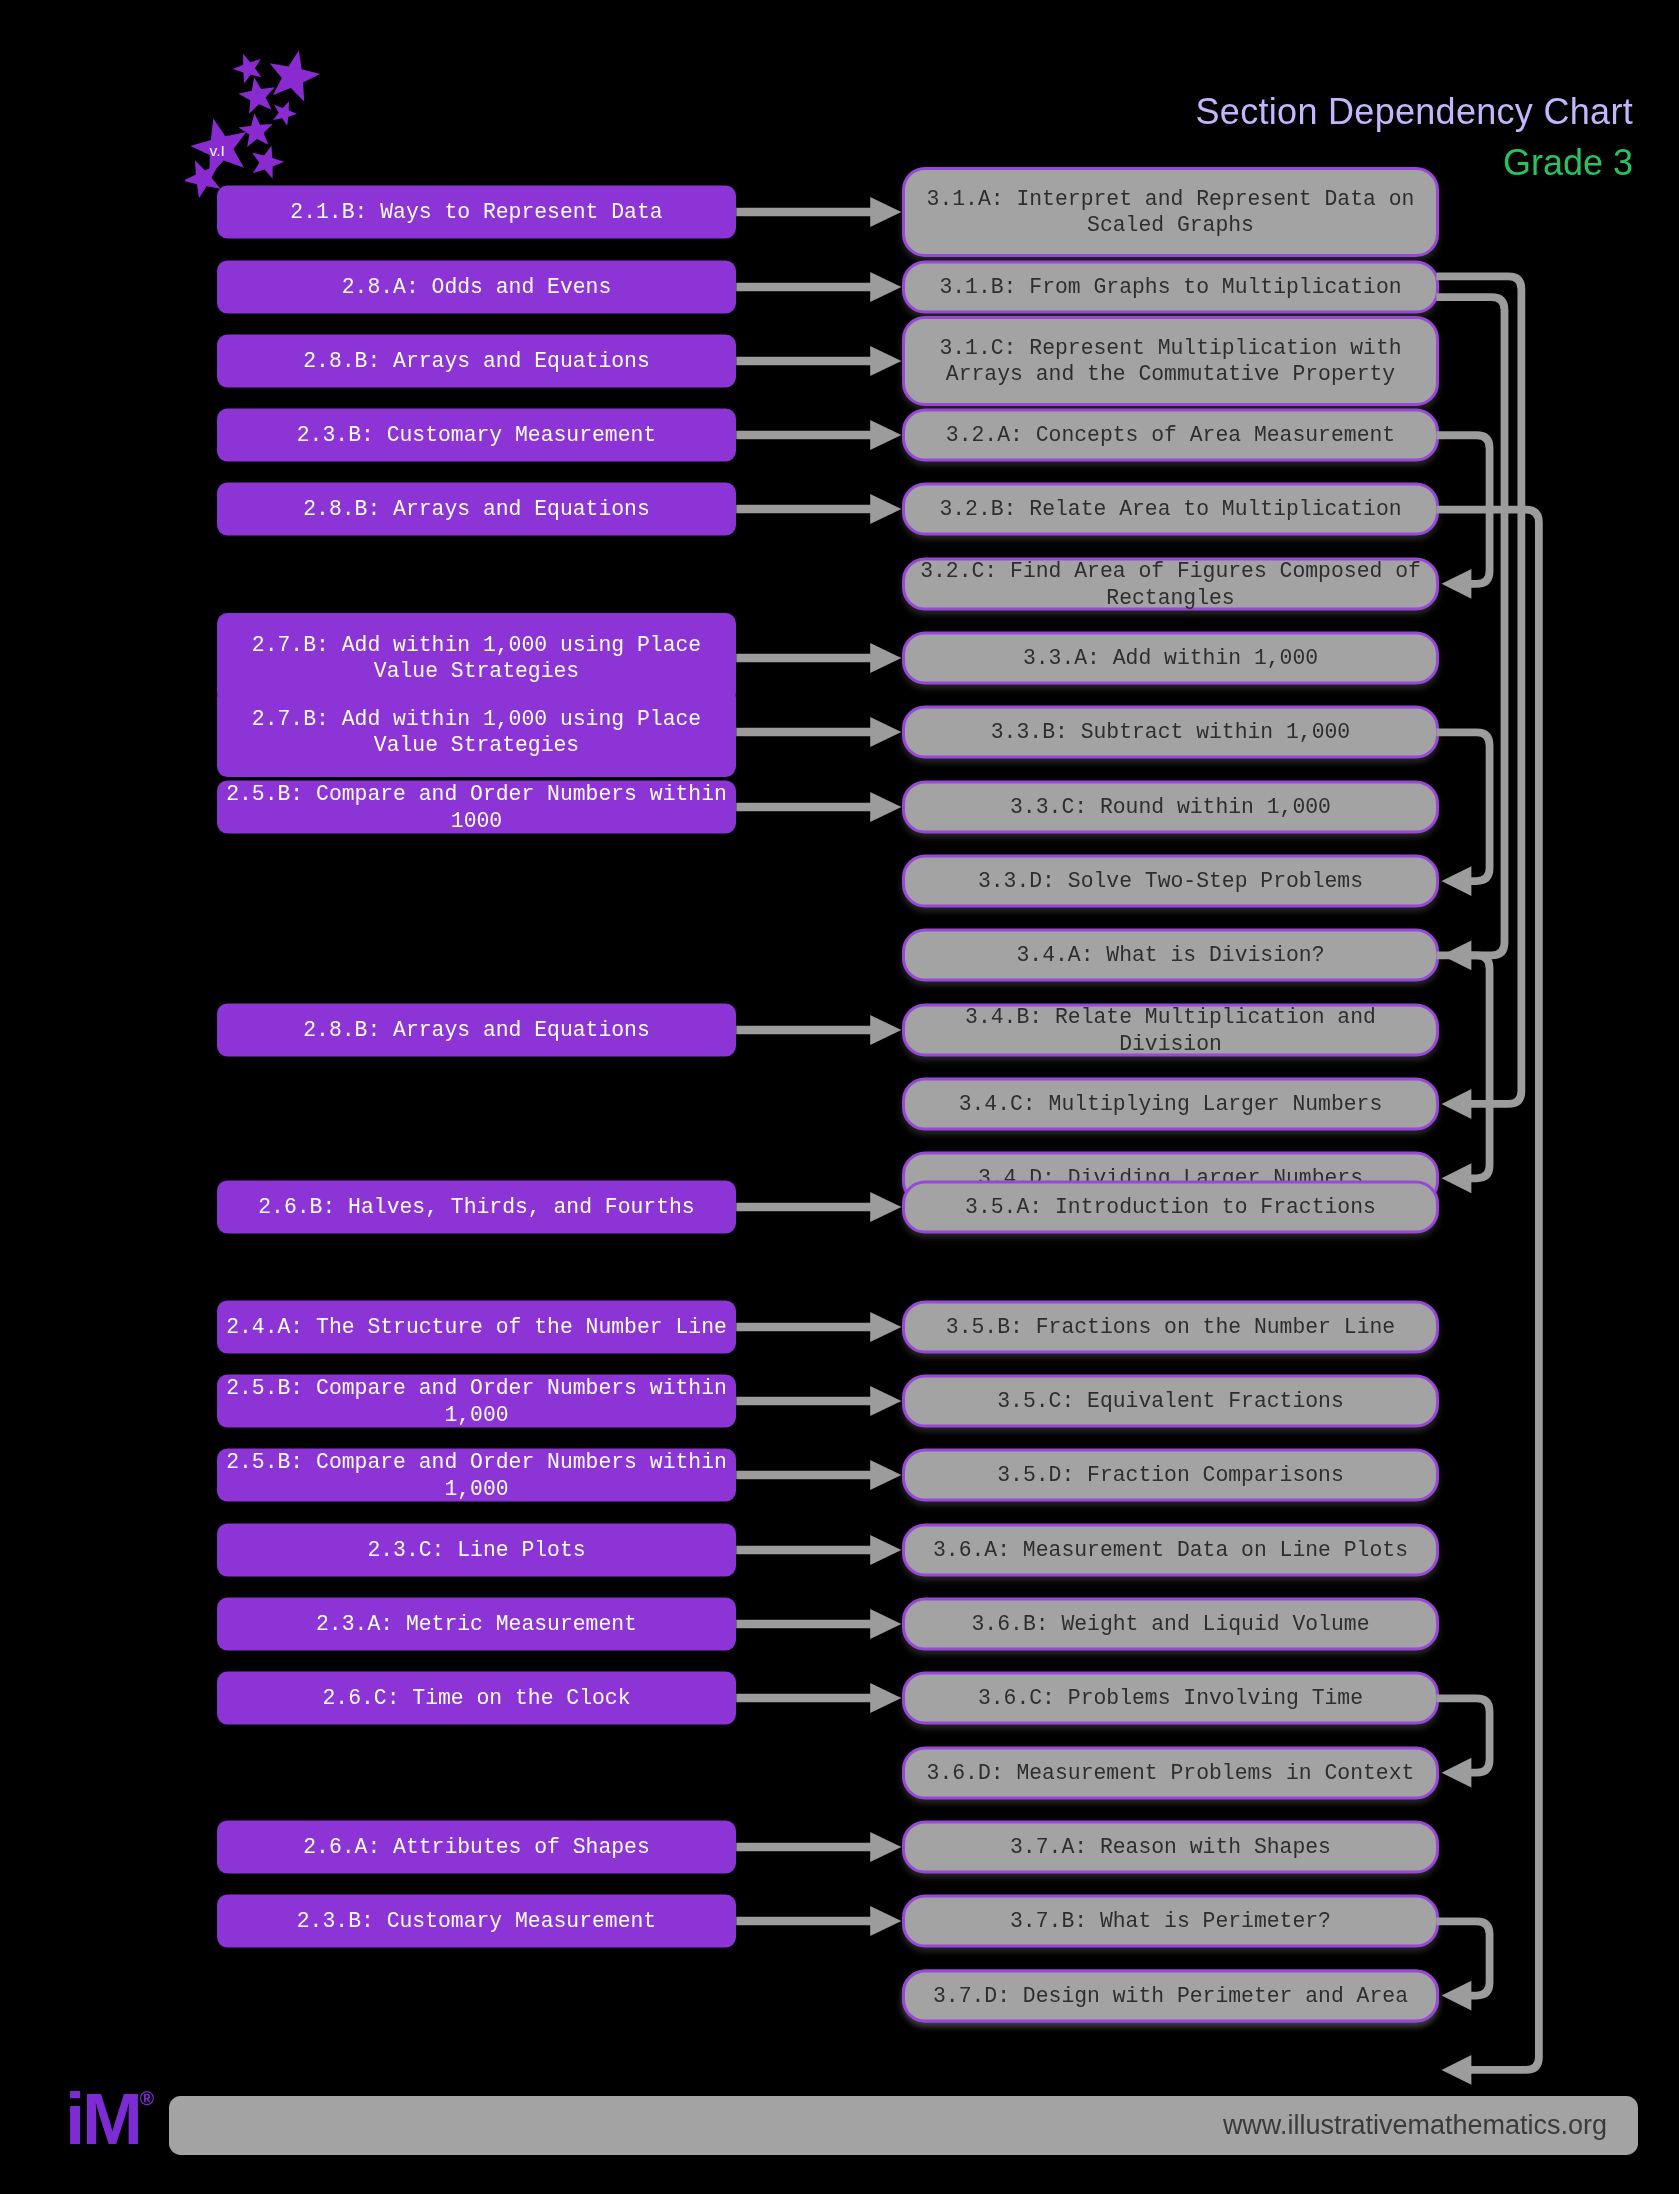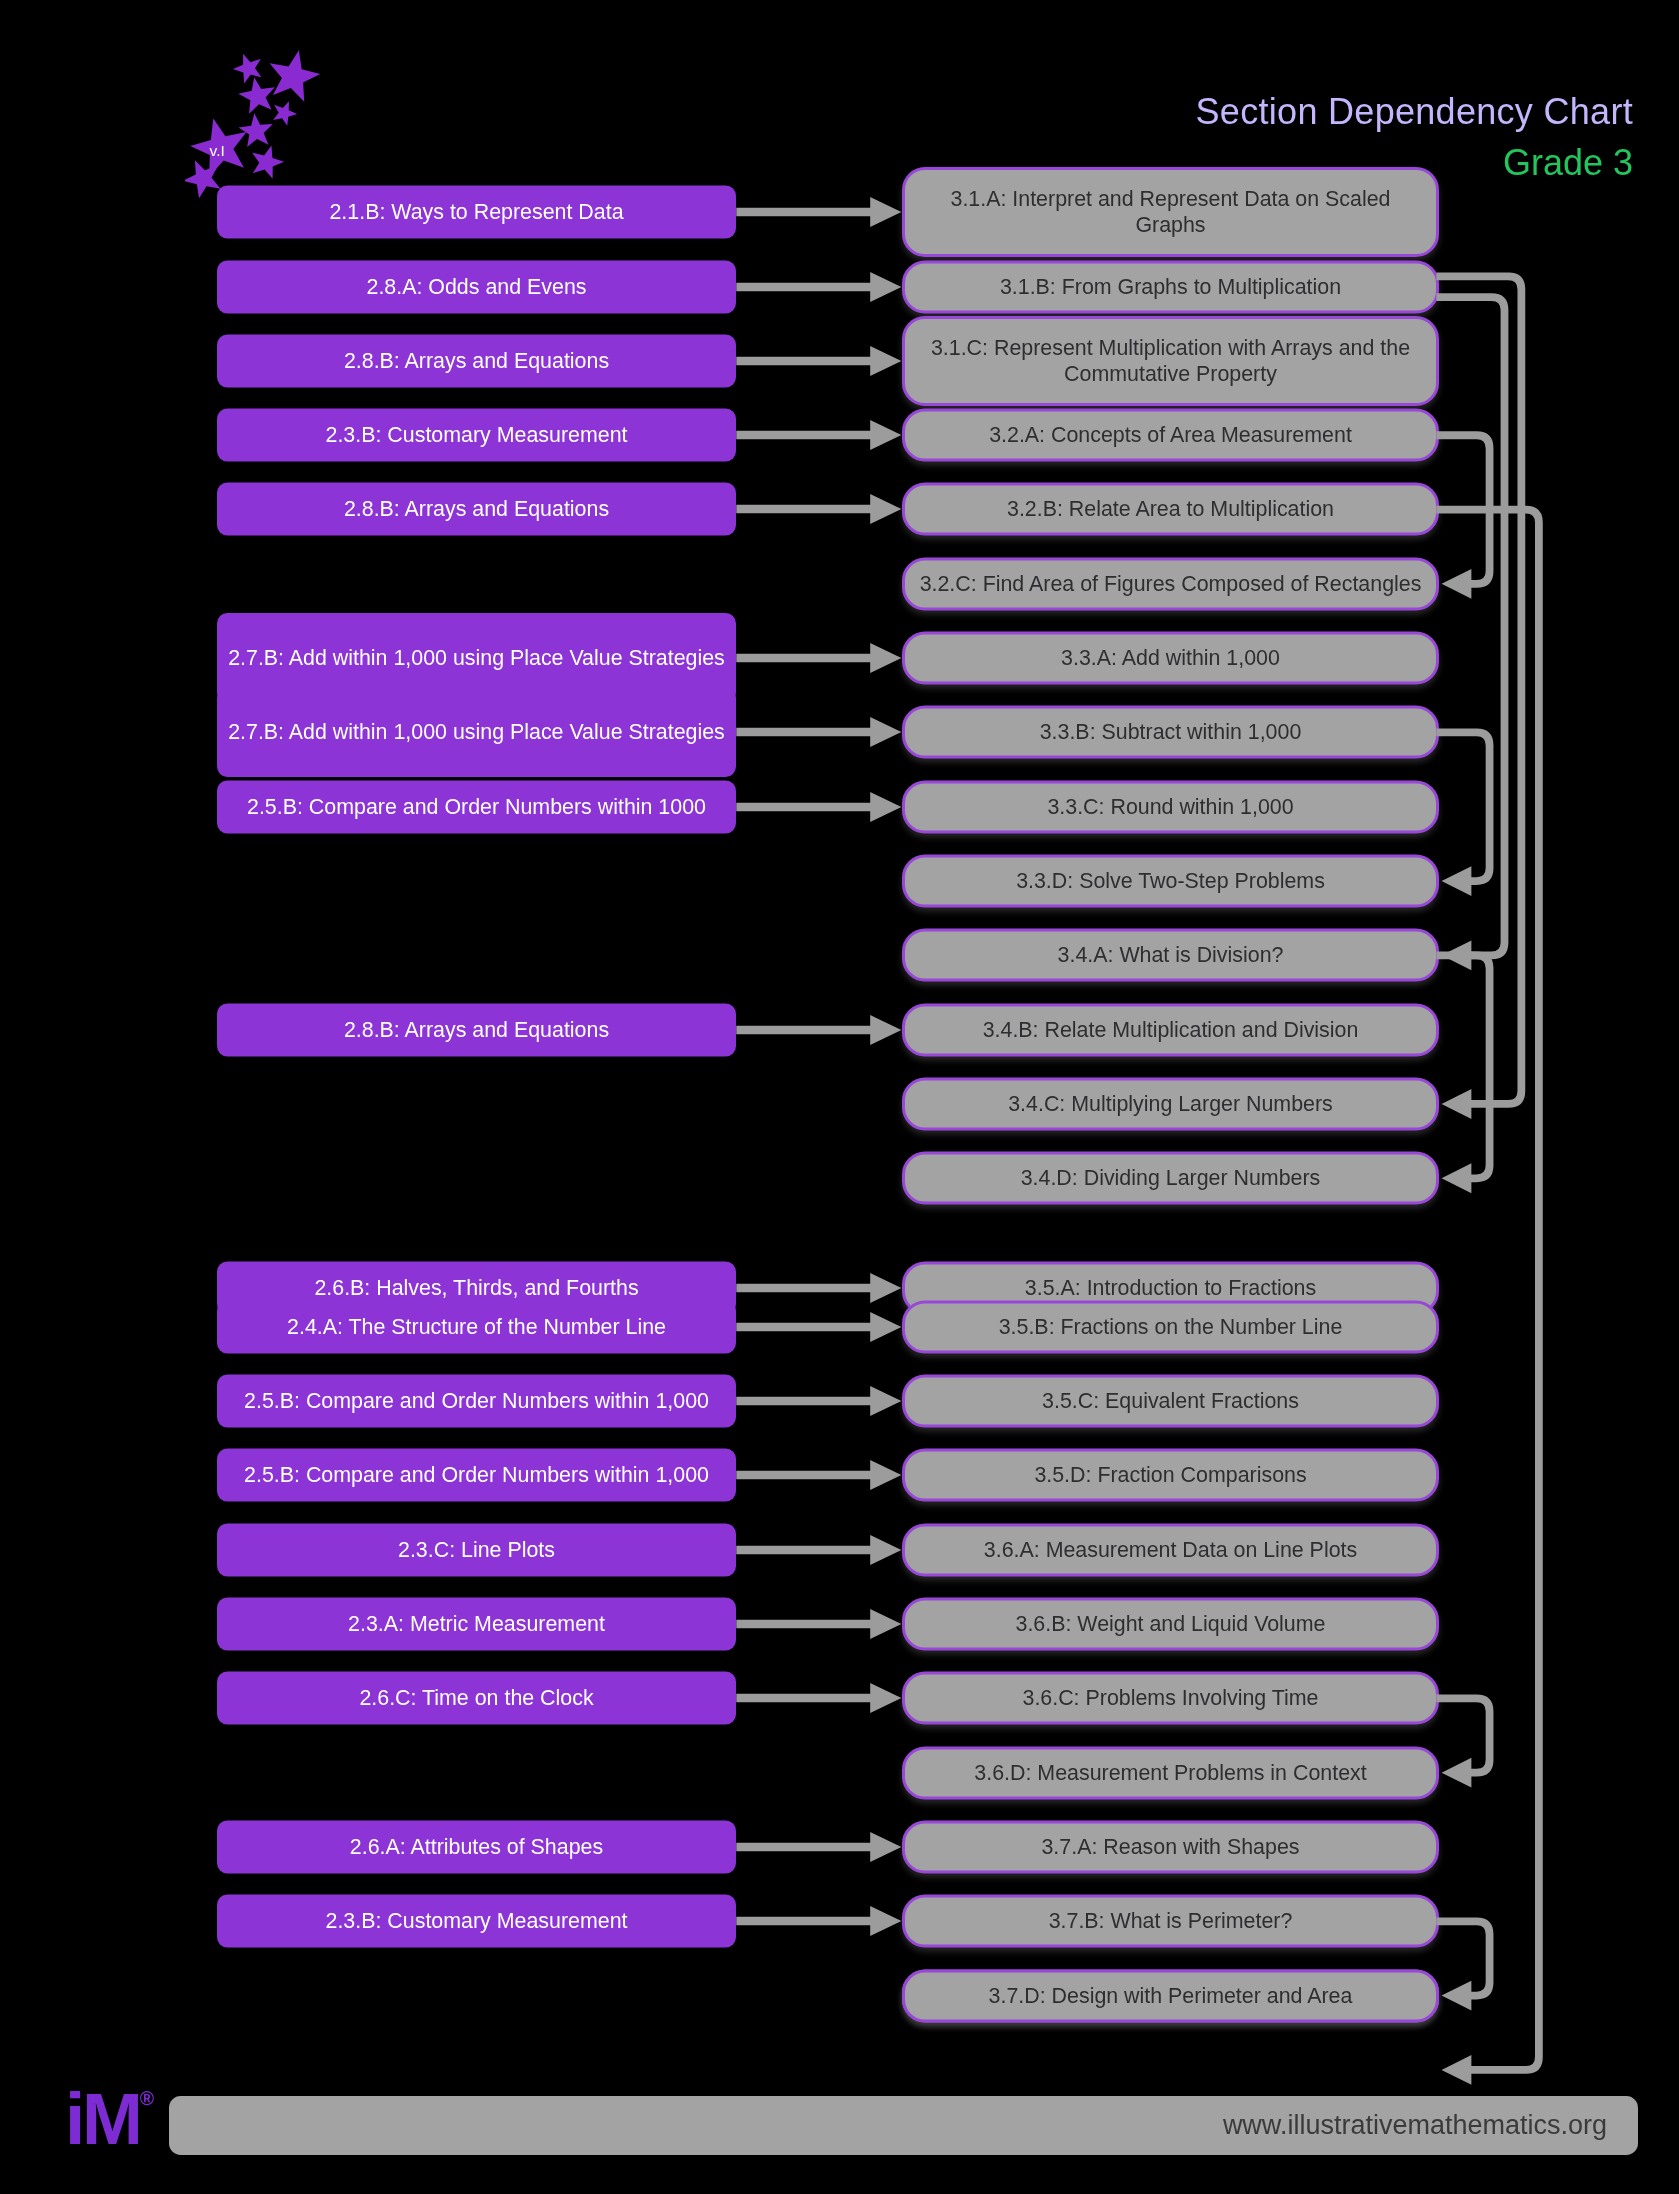--- a/index.html
+++ b/index.html
@@ -5,21 +5,21 @@
   html,body{margin:0;padding:0;background:#000;}
   body{position:relative;width:1680px;height:2194px;overflow:hidden;
        font-family:"Liberation Sans", sans-serif;}
 
   .header{position:absolute;top:91px;right:47px;text-align:right;}
   .title{font-size:36px;font-weight:normal;color:#c4b5fd;letter-spacing:0.3px;text-align:right;}
   .subtitle{font-size:36px;color:#22c55e;margin-top:9px;}
 
   .stars{position:absolute;left:185px;top:39px;}
 
-  .row{position:absolute;left:0;width:1652px;height:74px;}
+  .row{position:absolute;left:0;width:1652px;height:74px;font-family:Liberation Mono, monospace;}
   .pill{position:absolute;top:50%;transform:translateY(-50%);
         display:flex;align-items:center;justify-content:center;
         text-align:center;box-sizing:border-box;border-radius:10.4px;
         line-height:1.22;padding:2.6px 9px;}
   .g2{left:217px;width:519px;height:53px;background:#8d34d7;color:#ffffff;font-size:21.4px;}
   .g3{left:902px;width:537px;height:53px;background:#a3a3a3;
       border:3.9px solid #9847d8;border-radius:23px;color:#2e2e31;font-size:21.4px;
       box-shadow:0 3.9px 6.5px rgba(140,140,140,.28);align-items:center;}
   .tall{height:90px;}
 
@@ -194,21 +194,21 @@
     <div class="pill g3">
       <span class="lbl">3.4.C: Multiplying Larger Numbers</span>
     </div>
   </div>
 <div class="row" style="top: 1141px;">
 
     <div class="pill g3">
       <span class="lbl">3.4.D: Dividing Larger Numbers</span>
     </div>
   </div>
-<div class="row" style="top: 1251px;">
+<div class="row" style="top: 1170px;">
     <div class="pill g2">
       <span class="lbl">2.6.B: Halves, Thirds, and Fourths</span>
     </div>
     <svg class="larrow" viewBox="0 0 260 60">
       <line x1="2" y1="30" x2="210" y2="30"></line>
       <polygon points="256,30 208,7 208,53"></polygon>
     </svg>
     <div class="pill g3">
       <span class="lbl">3.5.A: Introduction to Fractions</span>
     </div>

